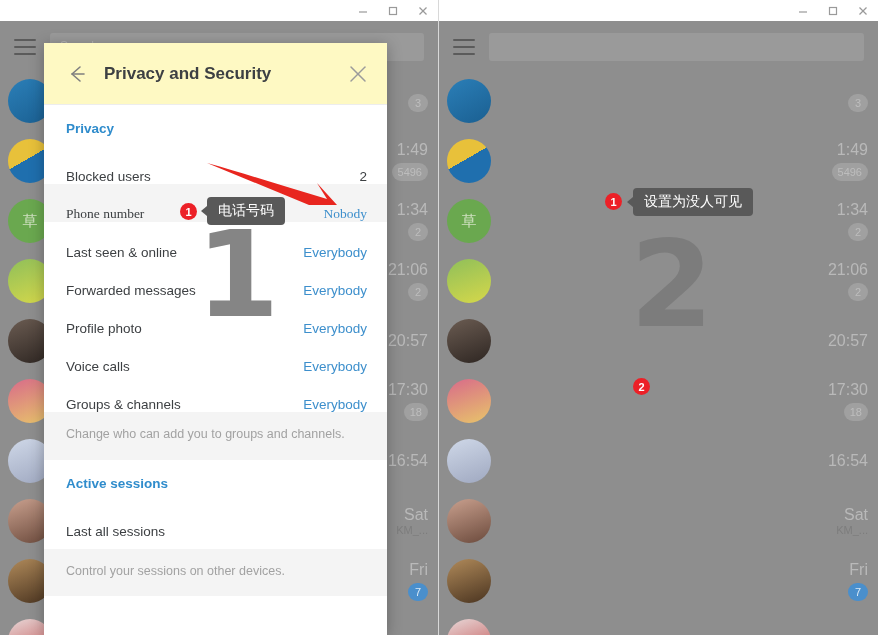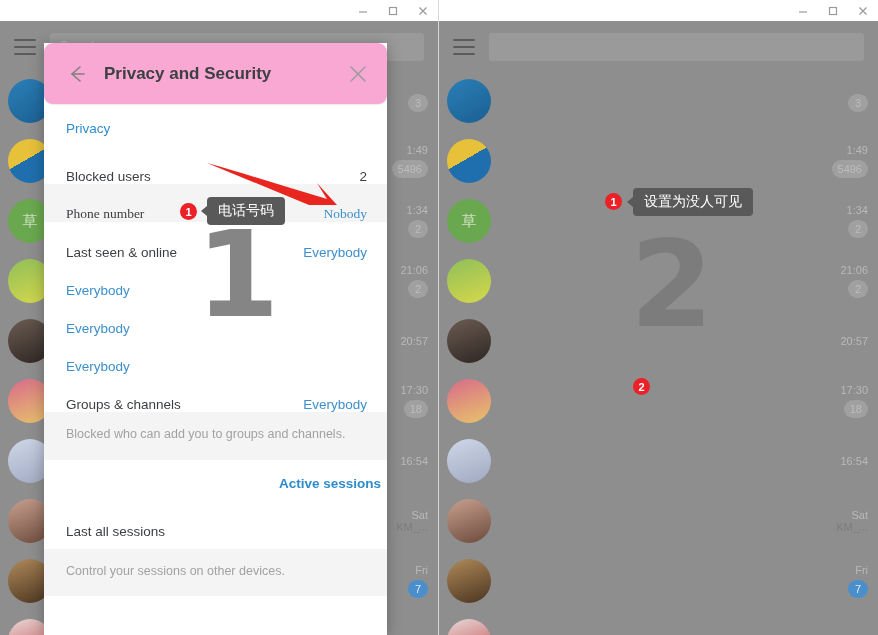--- a/index.html
+++ b/index.html
@@ -53,61 +53,61 @@
   .avatar {
     width: 44px; height: 44px; border-radius: 50%; flex: 0 0 44px;
     margin-right: 10px; overflow: hidden; position: relative;
   }
   .av-txt { position:absolute; inset:0; display:flex; align-items:center; justify-content:center;
             color:#cfe0c0; font-size:15px; }
   .chatmid { flex: 1; min-width: 0; }
   .chatname { font-size: 12px; color: #6e6e6e; white-space: nowrap; overflow: hidden; }
   .chatprev { font-size: 11px; color: #7d7d7d; white-space: nowrap; overflow: hidden; }
   .chatright { text-align: right; flex: 0 0 46px; }
-  .chattime { font-size: 11px; color: #b9b9b9; }
+  .chattime { font-size: 16px; color: #b9b9b9; }
   .badge {
     display: inline-block; margin-top: 4px; min-width: 20px; height: 18px; line-height: 18px;
     padding: 0 6px; border-radius: 9px; font-size: 11px; color: #bdbdbd; background: #a0a0a0;
     text-align: center;
   }
   .badge.blue { background: #4a8fcc; color: #dbeaf7; }
 
   
   .dialog {
     position: absolute; background: #ffffff; overflow: hidden;
     box-shadow: 0 2px 14px rgba(0,0,0,0.28);
     z-index: 5;
   }
   .dialog.left-dialog  { left: 44px;  top: 43px; width: 343px; height: 592px; }
 
   .dlg-header {
     height: 62px; display: flex; align-items: center; padding: 0 18px 0 20px;
-    border-bottom: 1px solid #ededed; background: #f9a8d4; border-radius: 9px;
+    border-bottom: 1px solid #ededed; background: #fef9c3;
   }
   .back-icon { width: 26px; height: 26px; color: #7f7f7f; flex: 0 0 26px; margin-right: 14px; }
   .dlg-title { font-size: 17px; font-weight: bold; color: #3d4043; flex: 1; }
   .close-icon { width: 22px; height: 22px; color: #9b9b9b; flex: 0 0 22px; }
 
   .section { background: #ffffff; }
   .section-title {
-    font-size: 13.5px; font-weight: normal; color: #2f8ccc; padding: 16px 20px 10px 22px;
+    font-size: 13.5px; font-weight: bold; color: #2f8ccc; padding: 16px 20px 10px 22px;
   }
   .row {
     height: 38px; display: flex; align-items: flex-end; padding: 0 20px 0 22px;
     font-size: 13.5px; color: #3d4043; position: relative;
   }
   .row.hl { background: #f4f4f4; font-family: Liberation Serif, serif; }
   .row .rlabel { flex: 1; white-space: nowrap; }
   .row .rvalue { color: #3d8fcc; font-size: 13.5px; }
   .row .rvalue.plain { color: #3d4043; }
   .footnote {
     background: #f4f4f4; color: #a2a2a2; font-size: 12.5px;
     padding: 14px 22px 16px 22px; line-height: 1.4;
   }
-  .linkrow { font-size: 13.5px; color: #2f8ccc; font-weight: bold; padding: 16px 6px 10px 22px; text-align: right; }
+  .linkrow { font-size: 13.5px; color: #2f8ccc; font-weight: bold; padding: 16px 6px 10px 22px; }
 
   
   .ann-layer { position: absolute; inset: 0; z-index: 20; pointer-events: none; }
   .watermark {
     position: absolute; color: #7b7b7b; font-weight: bold;
     font-family: "DejaVu Sans", sans-serif; line-height: 1;
     opacity: .92;
   }
   .wm-1 { left: 196px; top: 215px; font-size: 120px; }
   .wm-2 { left: 630px; top: 245px; font-size: 120px; }
@@ -259,35 +259,38 @@
         </div>
         <div class="row hl">
           <span class="rlabel">Phone number</span>
           <span class="rvalue">Nobody</span>
         </div>
         <div class="row">
           <span class="rlabel">Last seen &amp; online</span>
           <span class="rvalue">Everybody</span>
         </div>
         <div class="row">
+          <span class="rlabel">Forwarded messages</span>
           <span class="rvalue">Everybody</span>
         </div>
         <div class="row">
+          <span class="rlabel">Profile photo</span>
           <span class="rvalue">Everybody</span>
         </div>
         <div class="row">
+          <span class="rlabel">Voice calls</span>
           <span class="rvalue">Everybody</span>
         </div>
         <div class="row">
           <span class="rlabel">Groups &amp; channels</span>
           <span class="rvalue">Everybody</span>
         </div>
       </div>
 
-      <div class="footnote">Blocked who can add you to groups and channels.</div>
+      <div class="footnote">Change who can add you to groups and channels.</div>
 
       <div class="section">
         <div class="linkrow">Active sessions</div>
         <div class="row">
           <span class="rlabel">Last all sessions</span>
         </div>
         <div style="height:10px"></div>
       </div>
 
       <div class="footnote">Control your sessions on other devices.</div>

